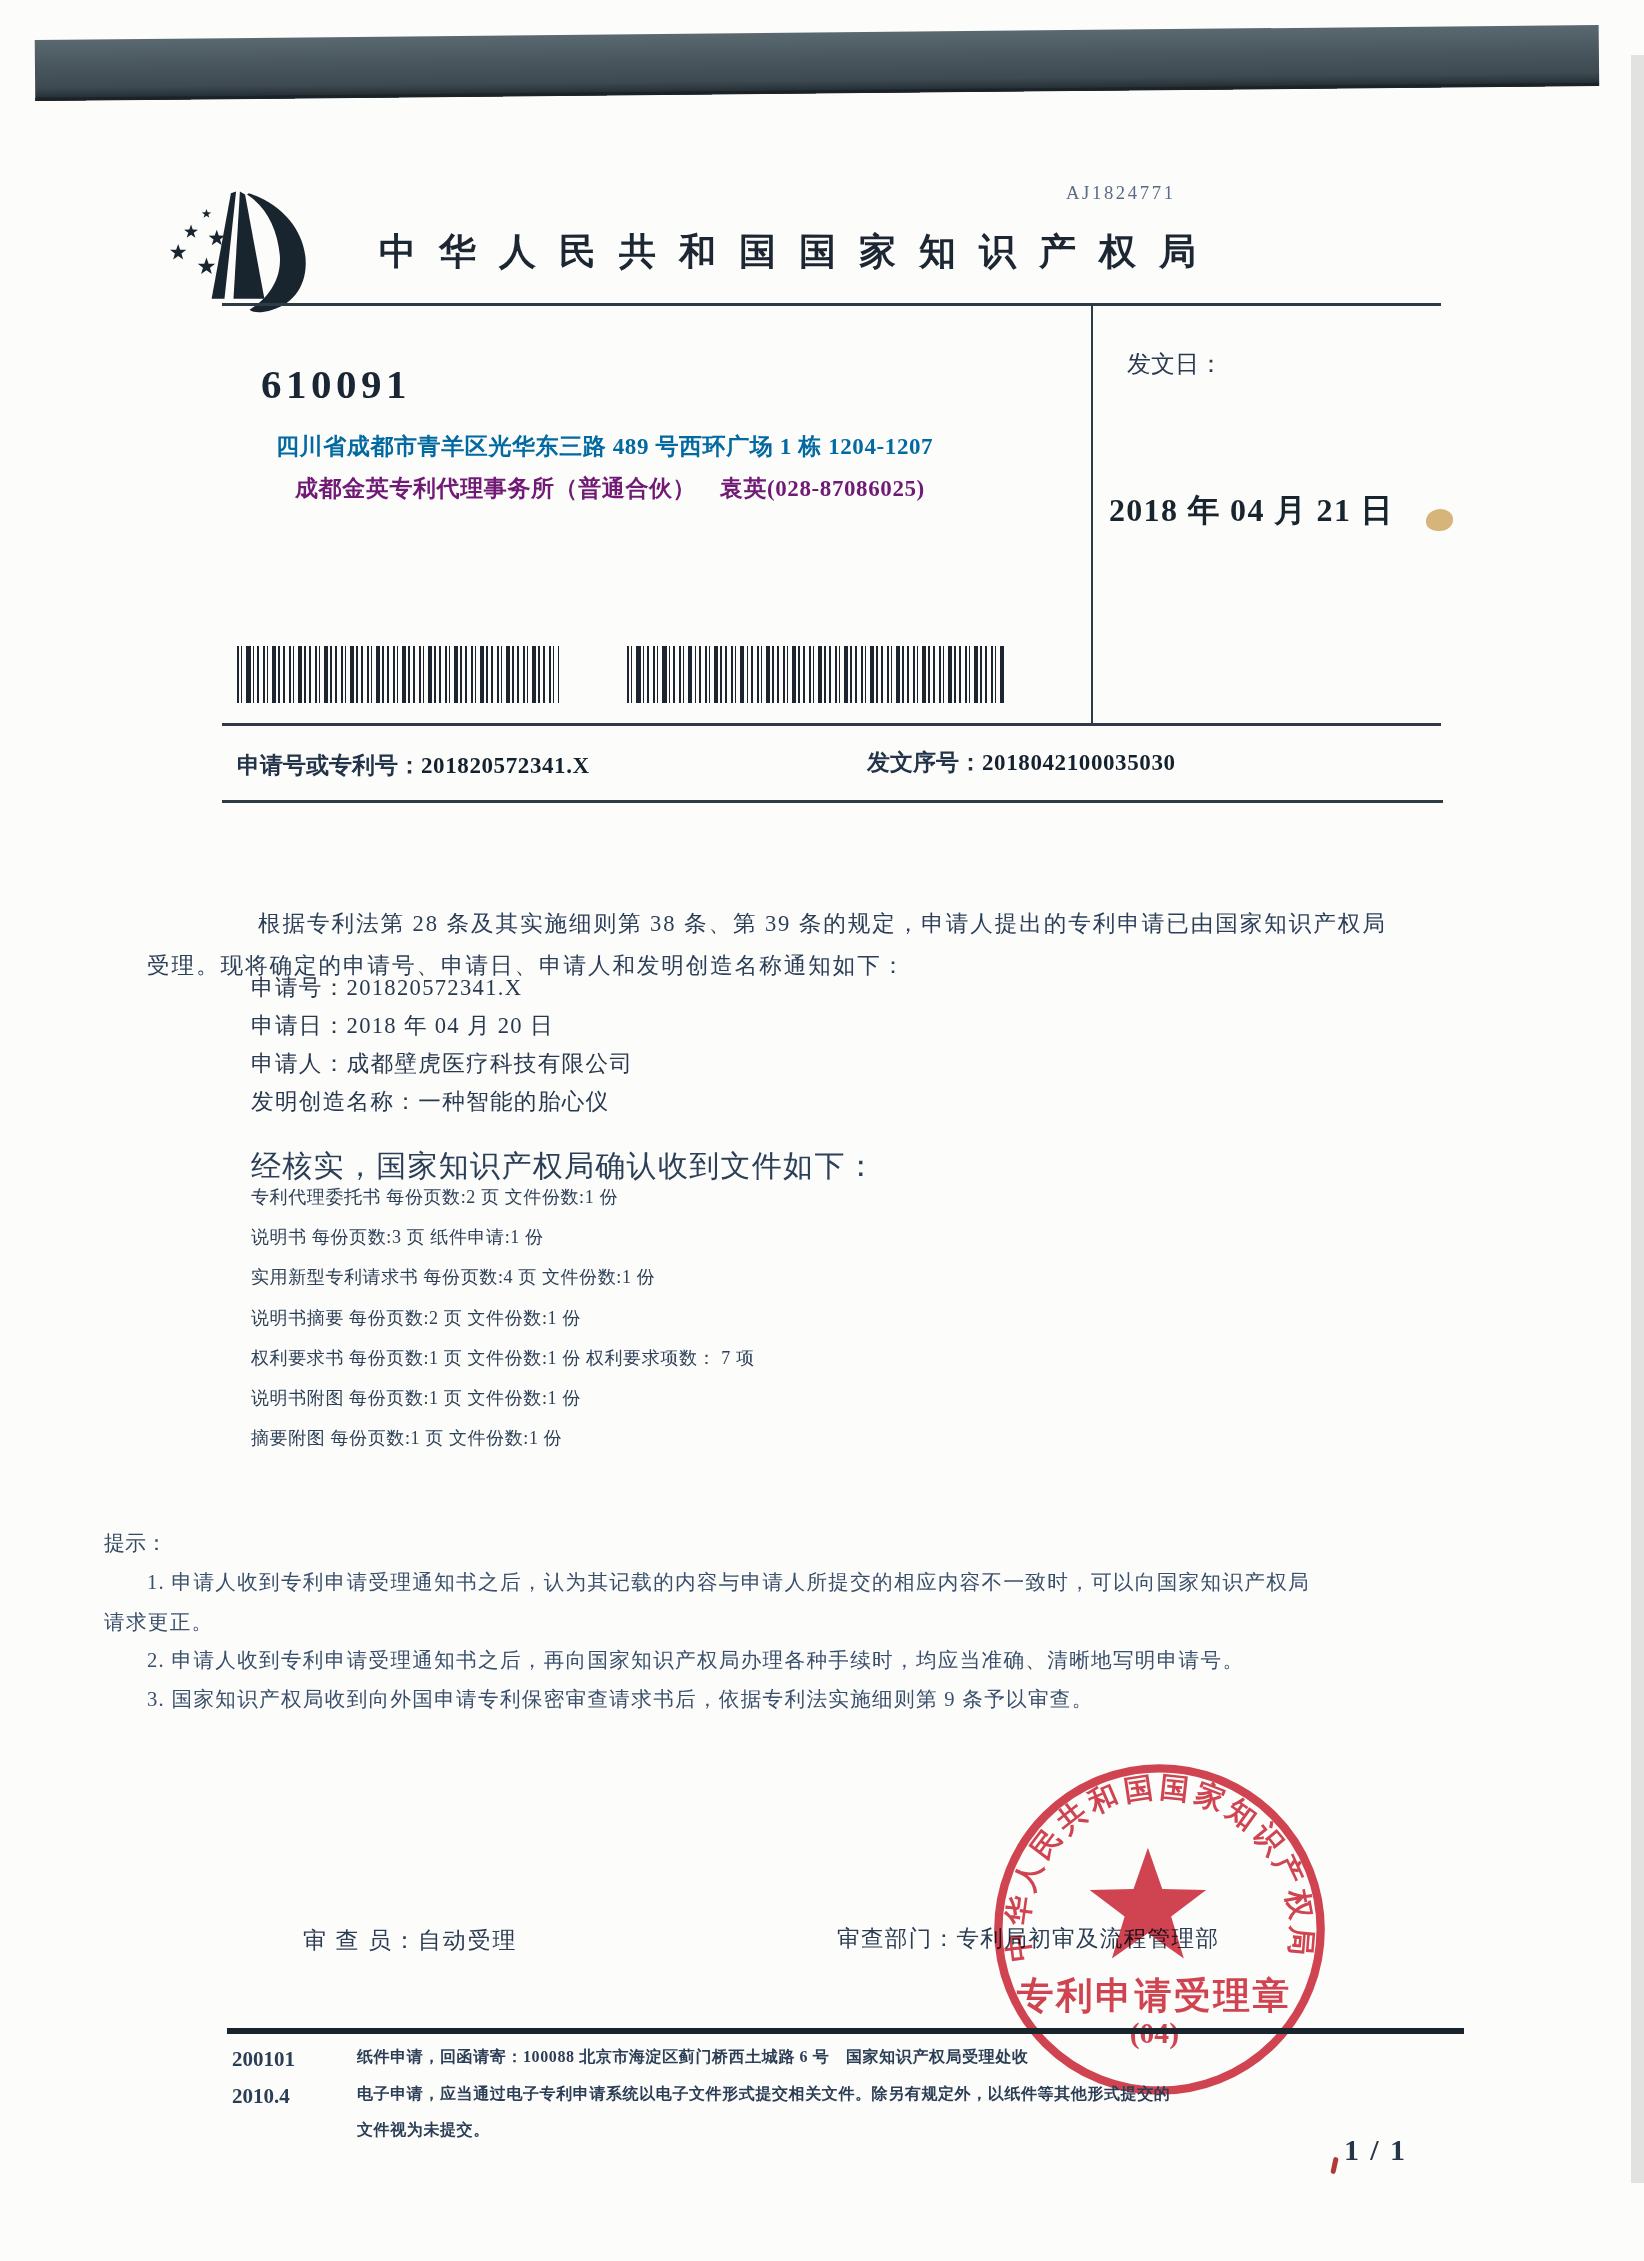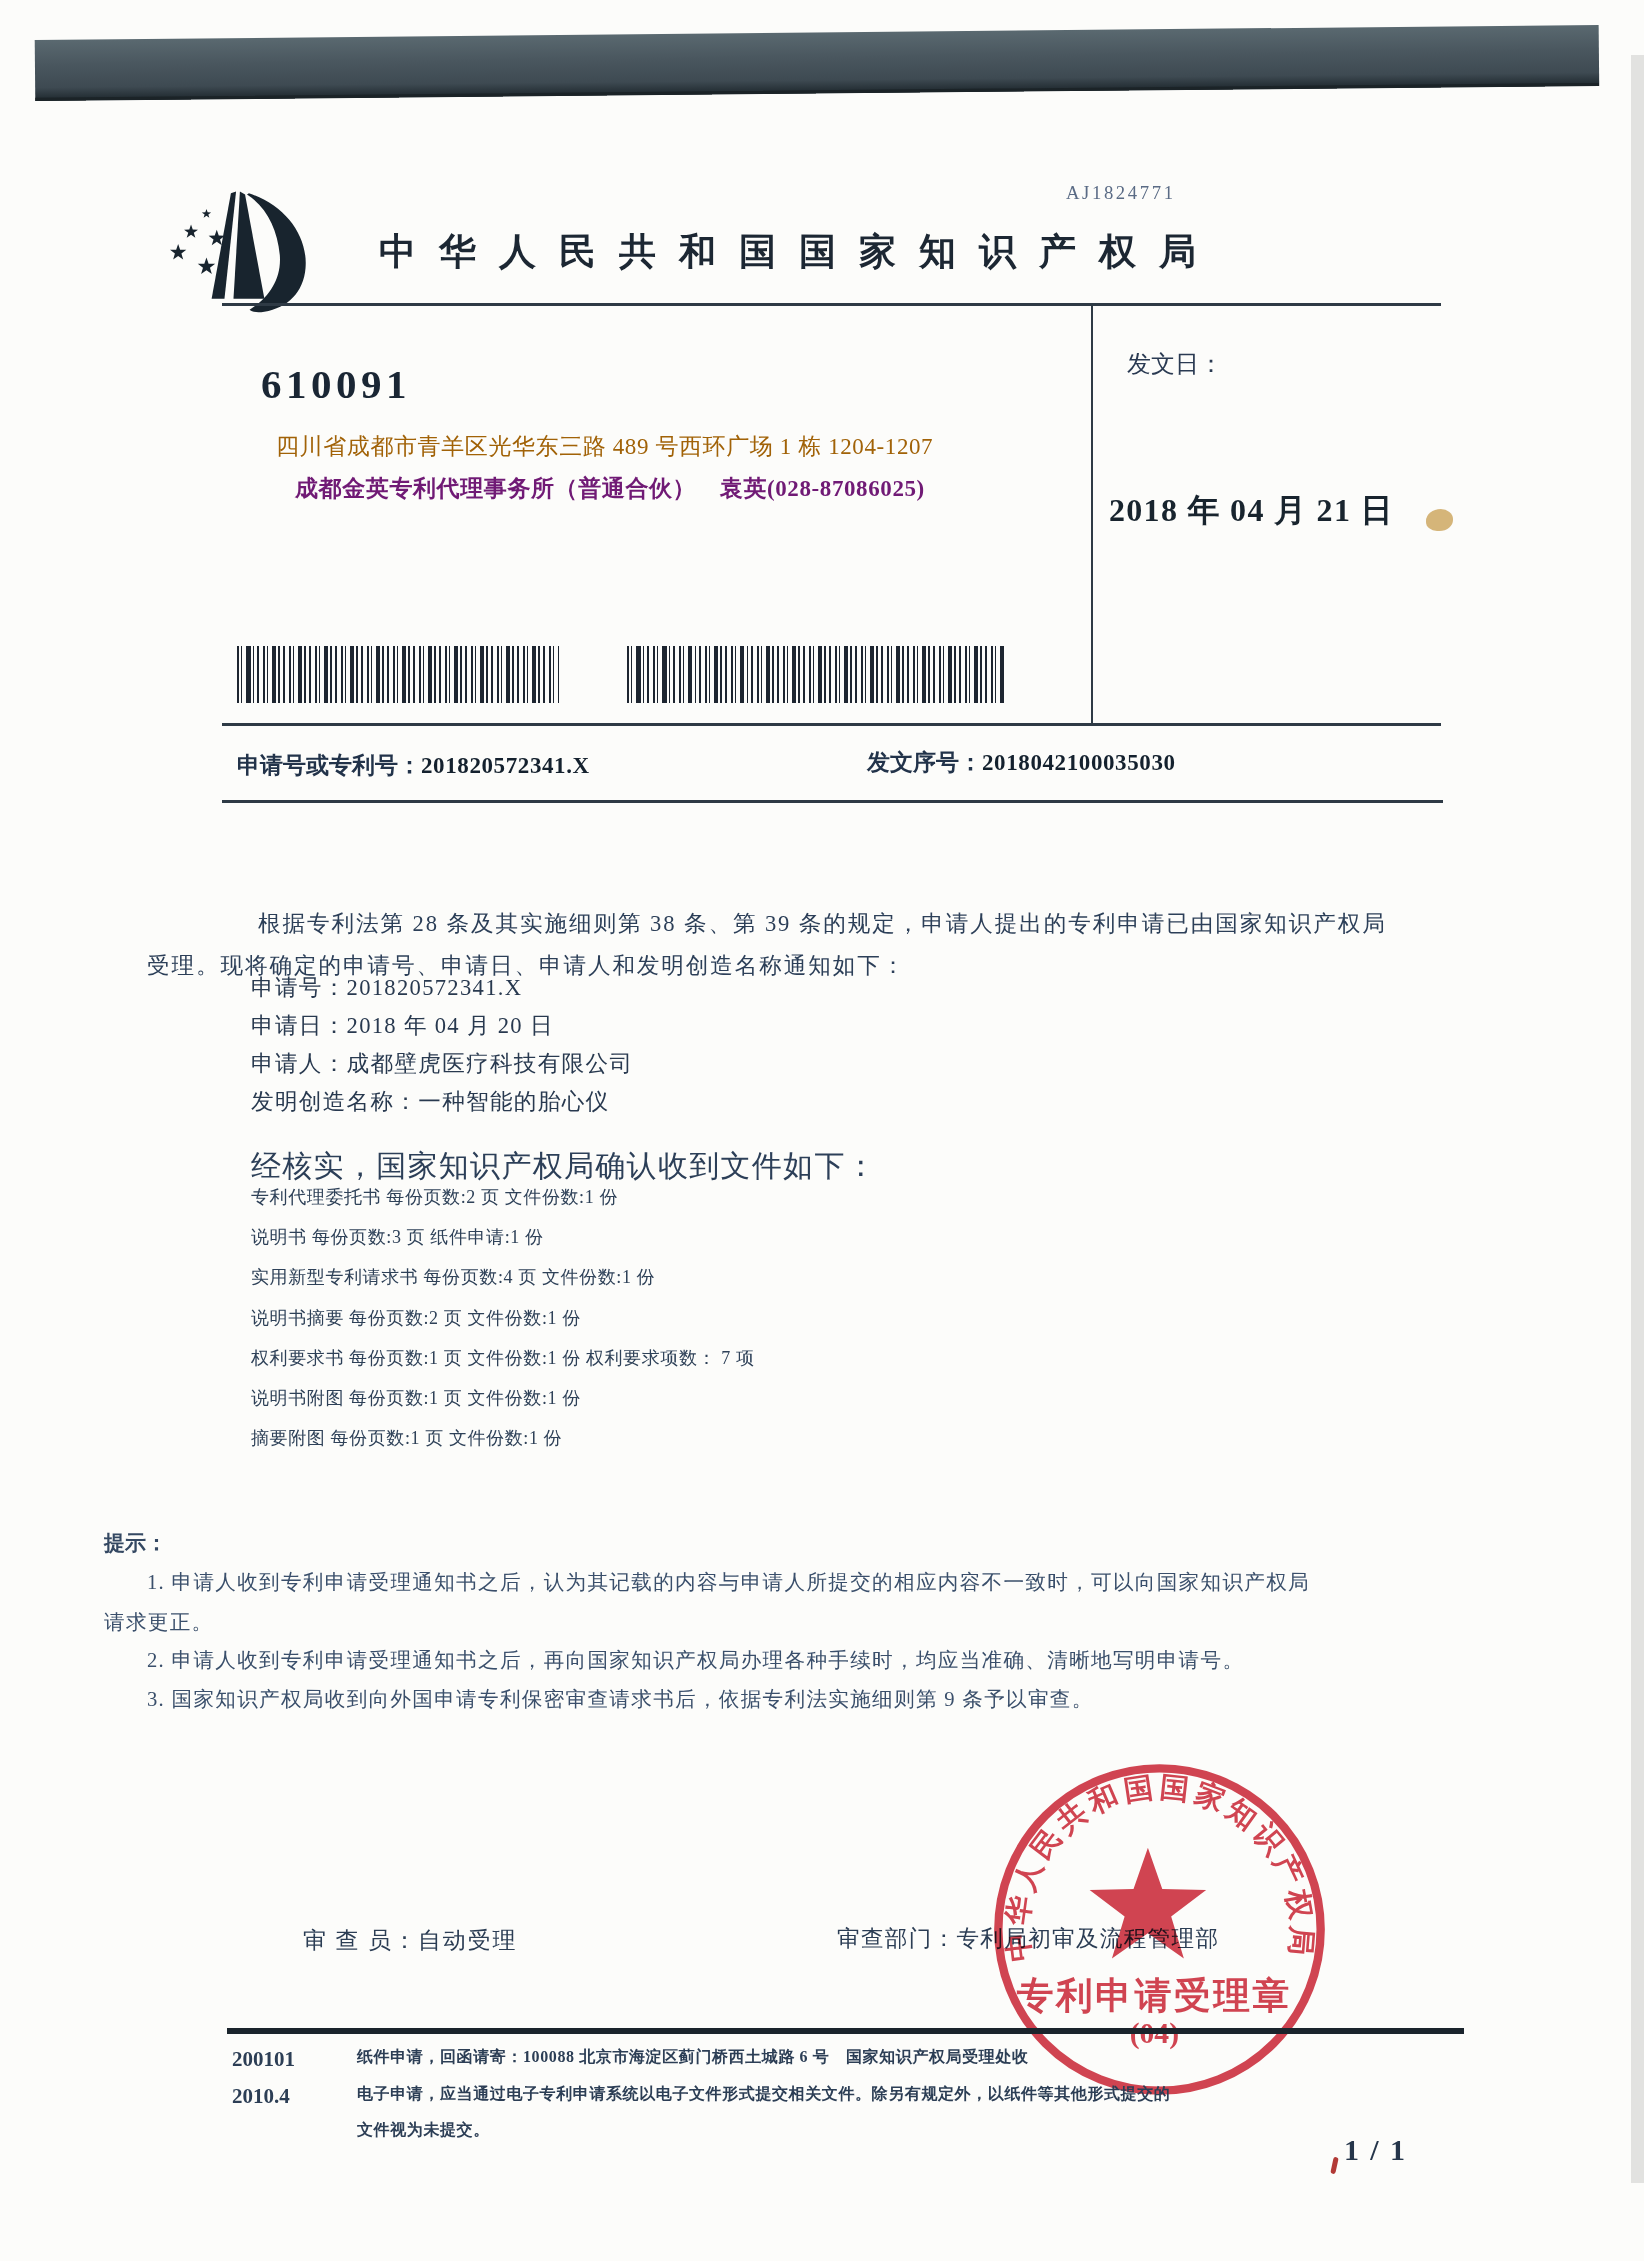--- a/index.html
+++ b/index.html
@@ -22,21 +22,21 @@
   }
   .serial-top{left:1066px;top:182px;font-size:18.7px;letter-spacing:2.6px;color:#5a6b85;}
   .office-title{left:379px;top:227px;font-size:37px;font-weight:bold;letter-spacing:23px;color:#1c2733;font-family:"Liberation Serif",serif;}
   .rule{position:absolute;background:#2e3a45;}
   .rule1{left:222px;top:303px;width:1219px;height:3.2px;}
   .vline{left:1091px;top:303px;width:1.9px;height:422px;}
   .rule2{left:222px;top:723px;width:1219px;height:2.6px;}
   .rule3{left:222px;top:800px;width:1221px;height:2.6px;}
   .rule-footer{left:227px;top:2028px;width:1237px;height:5.8px;background:#1a242c;}
   .postcode{left:261px;top:360px;font-size:41px;font-weight:bold;letter-spacing:4.5px;color:#1a2634;}
-  .addr1{left:276px;top:431px;font-size:23px;font-weight:400;letter-spacing:0.6px;color:#a16207;text-align:center;}
+  .addr1{left:276px;top:431px;font-size:23px;font-weight:700;letter-spacing:0.6px;color:#0369a1;text-align:center;}
   .addr2{left:295px;top:473px;font-size:23px;font-weight:600;letter-spacing:0.6px;color:#701a75;}
   .dispatch-label{left:1127px;top:348px;font-size:24px;color:#2a3a52;}
   .dispatch-date{left:1109px;top:489px;font-size:32px;font-weight:bold;letter-spacing:1.3px;color:#18242e;}
   .barcode{position:absolute;top:646px;height:57px;
     background:repeating-linear-gradient(90deg,
       #1d2530 0px,#1d2530 1.9px,transparent 1.9px,transparent 3.9px,
       #1d2530 3.9px,#1d2530 5.2px,transparent 5.2px,transparent 9px,
       #1d2530 9px,#1d2530 13.5px,transparent 13.5px,transparent 15.5px,
       #1d2530 15.5px,#1d2530 17px,transparent 17px,transparent 20px,
       #1d2530 20px,#1d2530 22px,transparent 22px,transparent 26px);
@@ -49,21 +49,21 @@
   .notice-title{left:785px;top:837px;transform:translateX(-50%);font-size:32px;font-weight:bold;letter-spacing:18px;color:#1b2836;}
   .body-line{font-size:22.6px;letter-spacing:1.9px;color:#2c3f58;}
   .intro1{left:258px;top:908px;}
   .intro2{left:147px;top:950px;}
   .field{left:251px;font-size:22.6px;letter-spacing:1.3px;color:#28394f;}
   .f0{top:972px;} .f1{top:1010px;} .f2{top:1048px;} .f3{top:1086px;}
   .docs-intro{left:251px;top:1146px;font-size:30px;letter-spacing:1.3px;color:#2c3f58;}
   .doc{left:251px;font-size:18px;letter-spacing:0.6px;color:#2e4158;}
   .d0{top:1185px;} .d1{top:1225px;} .d2{top:1265px;} .d3{top:1306px;}
   .d4{top:1346px;} .d5{top:1386px;} .d6{top:1426px;}
-  .tips-head{left:104px;top:1529px;font-size:21px;font-weight:700;color:#344862;}
+  .tips-head{left:104px;top:1529px;font-size:21px;font-weight:400;color:#344862;}
   .tip{font-size:20.6px;letter-spacing:1.3px;color:#3a4f6b;}
   .t1a{left:147px;top:1568px;}
   .t1b{left:104px;top:1608px;}
   .t2{left:147px;top:1646px;}
   .t3{left:147px;top:1685px;}
   .examiner{left:303px;top:1925px;font-size:23px;letter-spacing:1.9px;color:#2b3d54;}
   .department{left:837px;top:1923px;font-size:22.6px;letter-spacing:1.3px;color:#2b3d54;}
   .footer-code{left:232px;font-size:21px;font-weight:600;color:#2c3e55;}
   .fc1{top:2047px;} .fc2{top:2084px;}
   .footer-line{left:357px;font-size:16px;letter-spacing:0.6px;font-weight:600;color:#2c3e55;}

